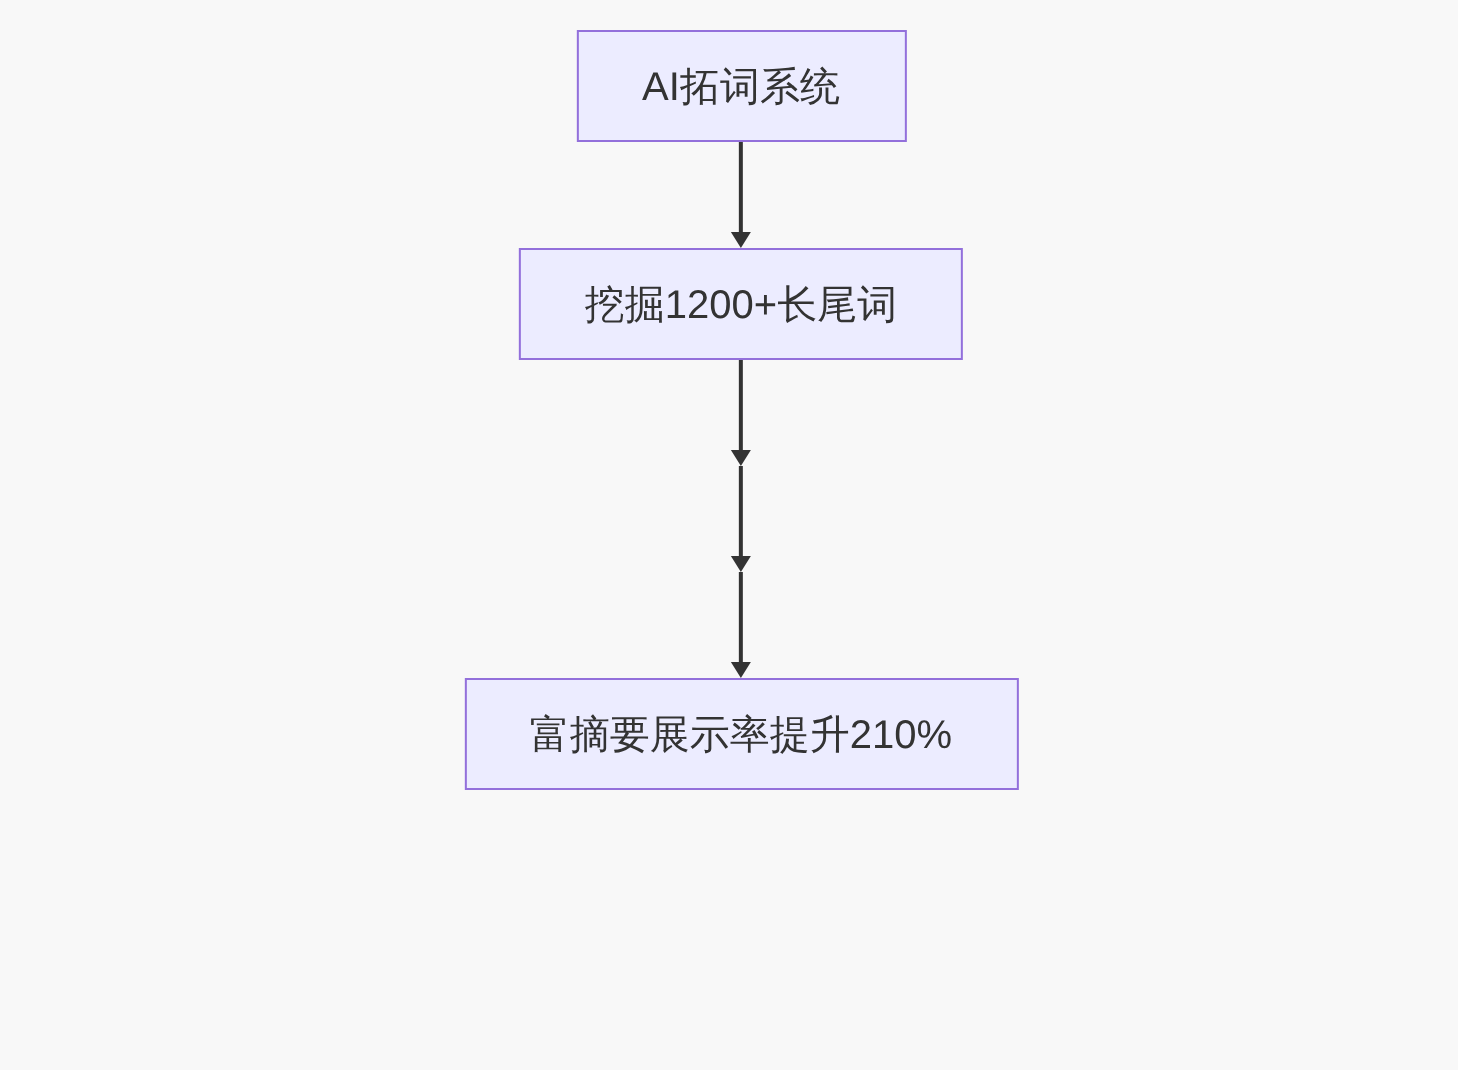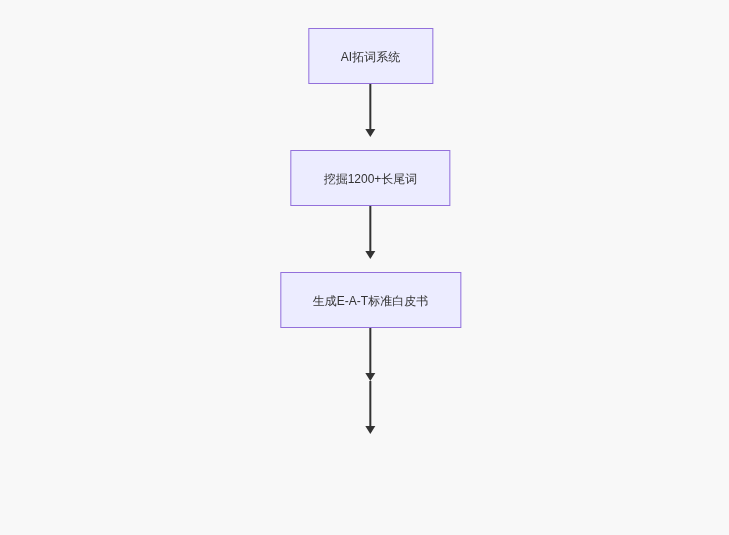--- a/index.html
+++ b/index.html
@@ -26,25 +26,24 @@
     flex-direction: column;
     align-items: center;
   }
   .node {
     box-sizing: border-box;
     height: 56px;
     padding: 0 32px;
     background: var(--node-fill, #ECECFF);
     border: 1px solid var(--node-border, #9370DB);
     color: var(--text, #333333);
-    font-size: 12px;
+    font-size: 20px;
     line-height: 56px;
     white-space: nowrap;
     text-align: center;
-    margin-top: 13px;
   }
   .edge {
     position: relative;
     width: 12px;
     height: 53px;
   }
   .edge-line {
     position: absolute;
     top: 0;
     bottom: 2px;
@@ -78,28 +77,28 @@
       <div class="edge-head"></div>
     </div>
 
     <div class="node">挖掘1200+长尾词</div>
 
     <div class="edge">
       <div class="edge-line"></div>
       <div class="edge-head"></div>
     </div>
 
-    <div class="node">生成E-A-T标准白皮书</div>
 
     <div class="edge">
       <div class="edge-line"></div>
       <div class="edge-head"></div>
     </div>
 
 
     <div class="edge">
       <div class="edge-line"></div>
       <div class="edge-head"></div>
     </div>
 
+    <div class="node">富摘要展示率提升210%</div>
 
   </div>
 </div>
 
 </body></html>

